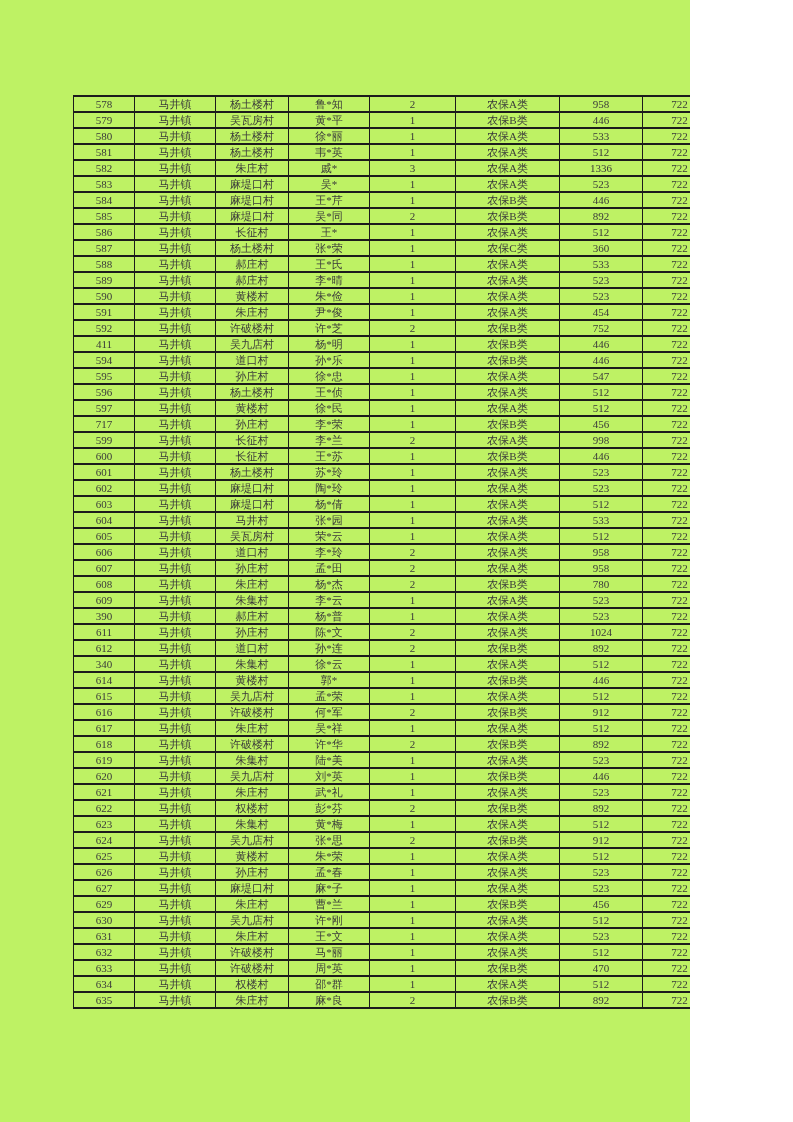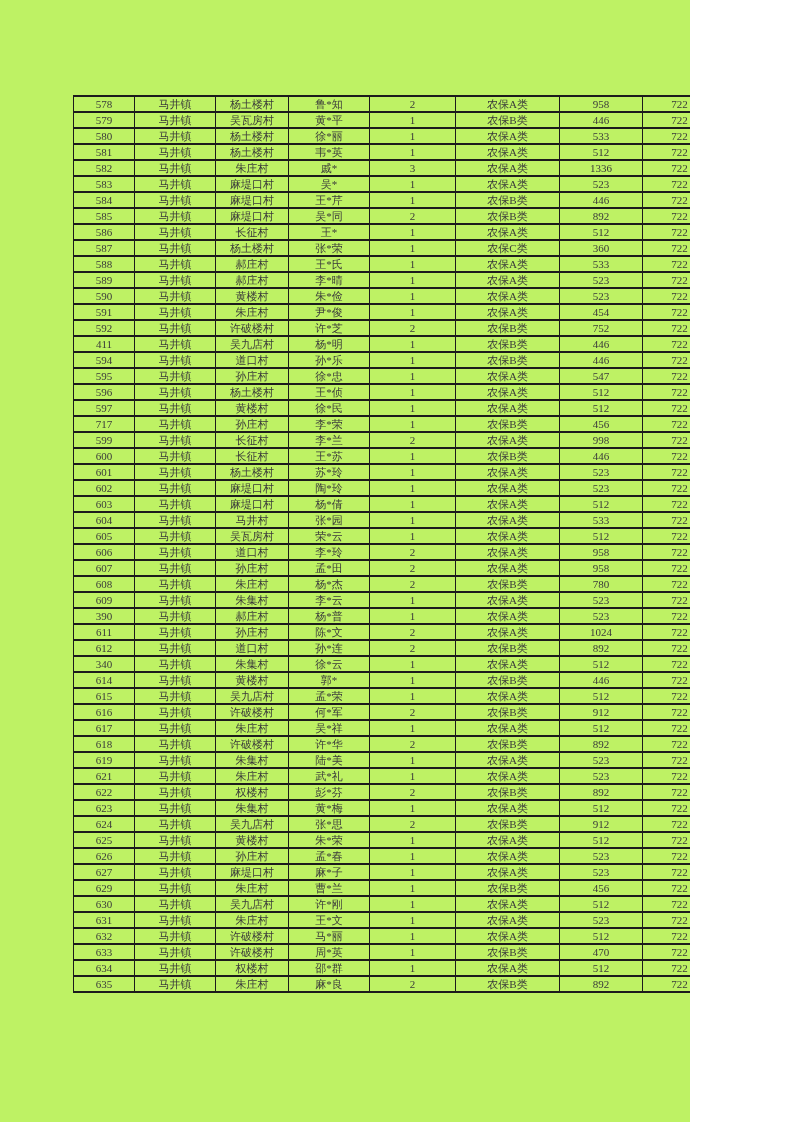--- a/index.html
+++ b/index.html
@@ -478,20 +478,30 @@
           <td>619</td>
           <td>马井镇</td>
           <td>朱集村</td>
           <td>陆*美</td>
           <td>1</td>
           <td>农保A类</td>
           <td>523</td>
           <td>722</td>
         </tr>
         <tr>
+          <td>620</td>
+          <td>马井镇</td>
+          <td>吴九店村</td>
+          <td>刘*英</td>
+          <td>1</td>
+          <td>农保B类</td>
+          <td>446</td>
+          <td>722</td>
+        </tr>
+        <tr>
           <td>621</td>
           <td>马井镇</td>
           <td>朱庄村</td>
           <td>武*礼</td>
           <td>1</td>
           <td>农保A类</td>
           <td>523</td>
           <td>722</td>
         </tr>
         <tr>

